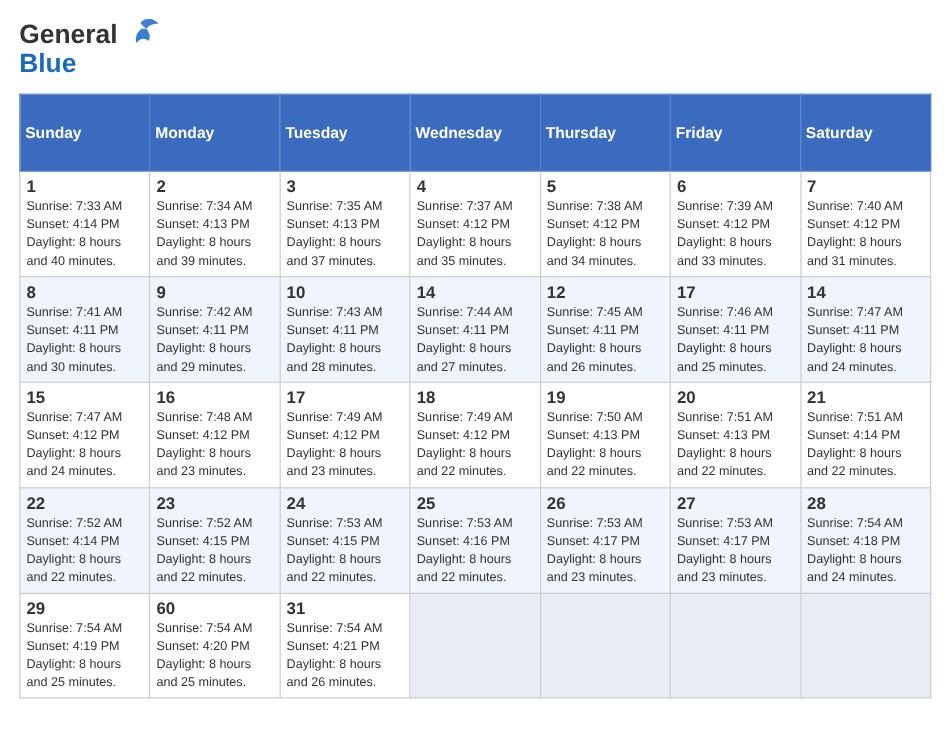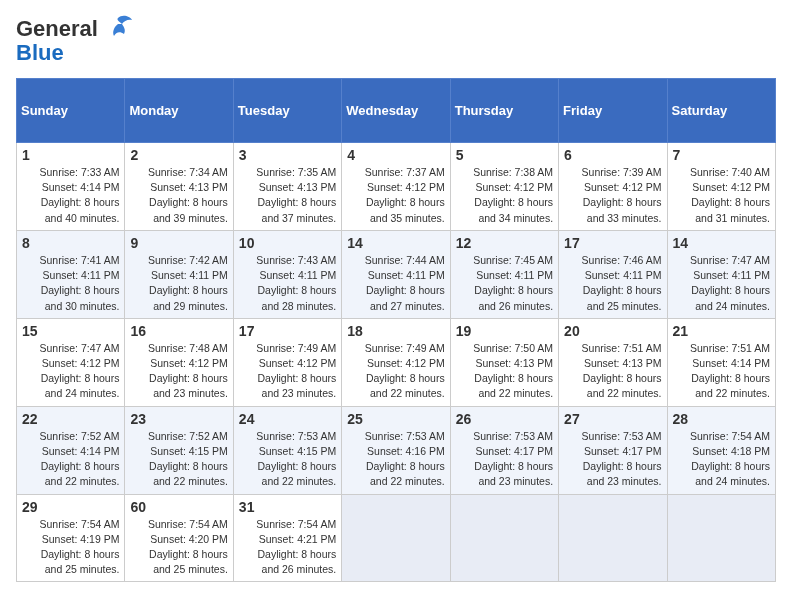--- a/index.html
+++ b/index.html
@@ -67,21 +67,20 @@
       font-size: 14px;
       font-weight: bold;
       color: #333;
       display: block;
       margin-bottom: 2px;
     }
     .cell-text {
       font-size: 10.5px;
       color: #333;
       line-height: 1.45;
-      text-align: right;
     }
     .empty-cell {
       background: #e8ecf5 !important;
     }
   </style>
 </head>
 <body>
 
 <div class="header">
   <div class="logo">

